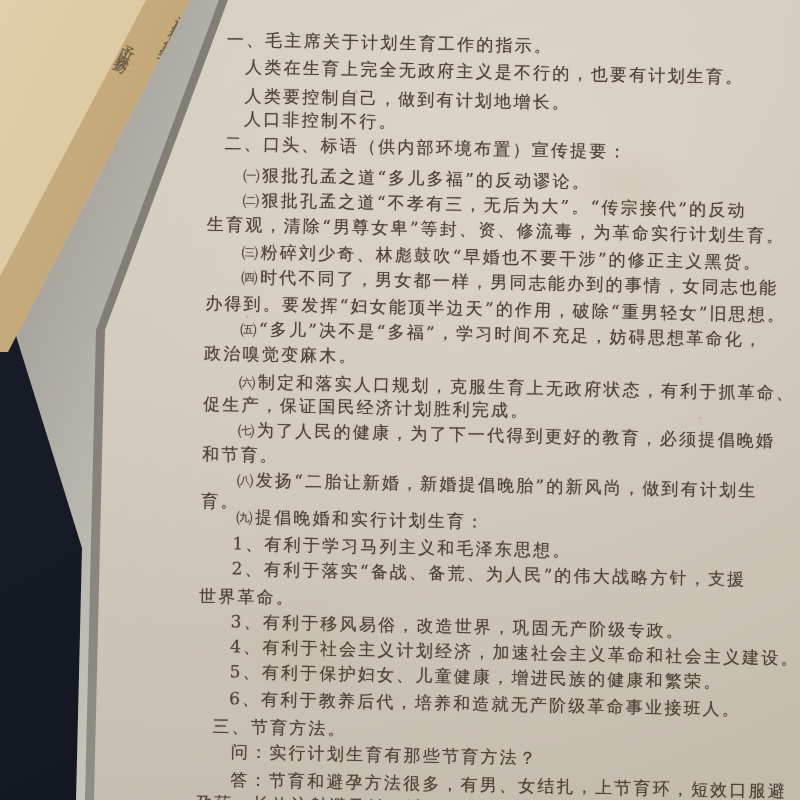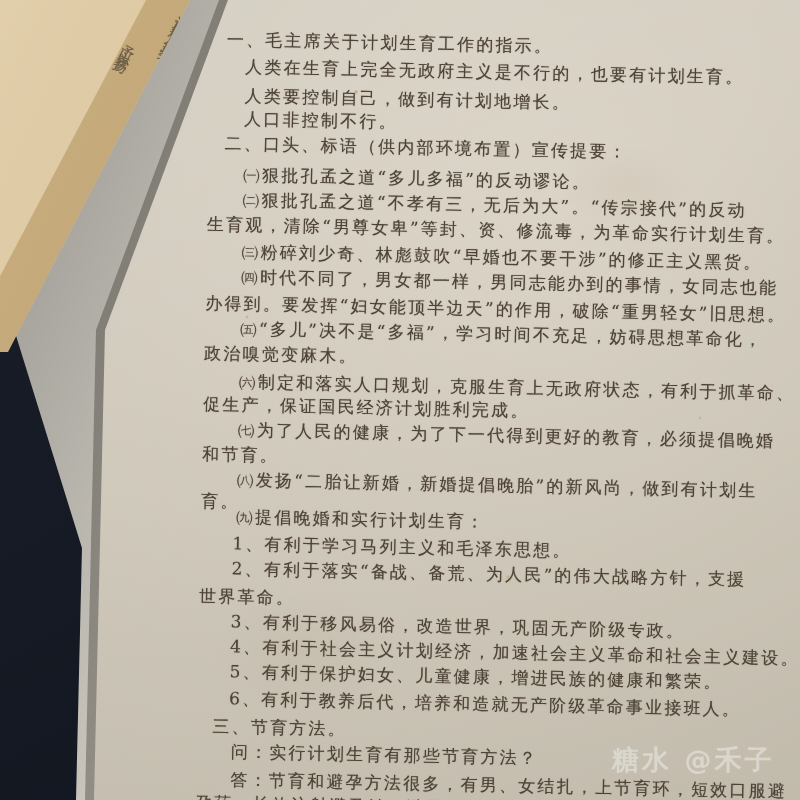--- a/index.html
+++ b/index.html
@@ -105,14 +105,13 @@
   </div>
   <div class="tan-paper">
     <div class="tan-fold"></div>
     <div class="tan-text">
         <div class="tan-col">家计划</div>
         <div class="tan-col">精神自行组织・</div>
         <div class="tan-col">议事日程・作为学习</div>
         <div class="tan-col">予以表扬。</div>
       </div>
   </div>
-  <div class="watermark">糖水 @禾子</div>
 </div>
 
 </body></html>

